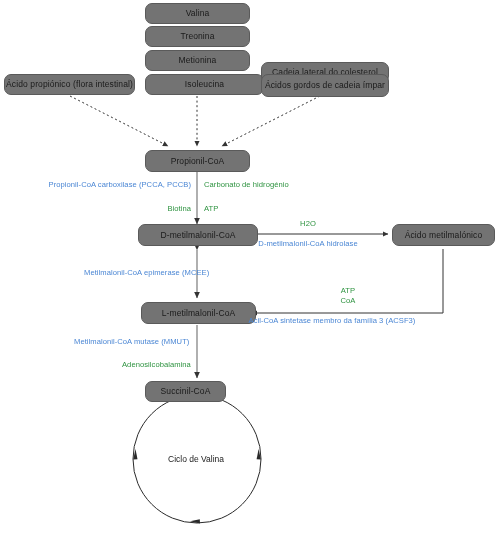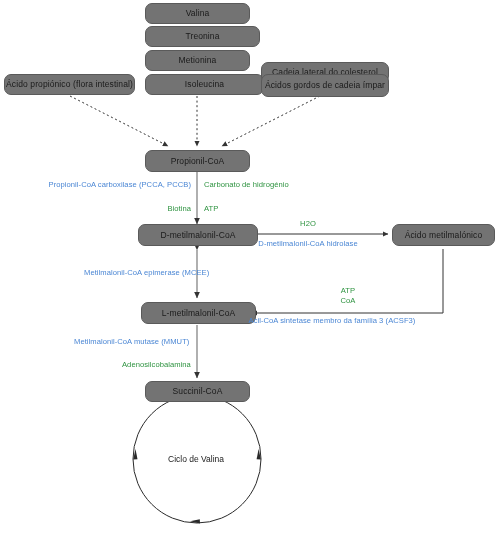--- a/index.html
+++ b/index.html
@@ -108,21 +108,21 @@
       <path d="M135.5,449 L133.2,459.5 L137.5,459.3 z" fill="#2a2a2a" stroke="none"></path>
       <path d="M258.6,449 L260.9,459.5 L256.6,459.3 z" fill="#2a2a2a" stroke="none"></path>
       <path d="M190,521.3 L200,523.6 L199.8,519.3 z" fill="#2a2a2a" stroke="none"></path>
     </g>
   </svg>
 
   <div class="node" style="left:145px; top:3px; width:105px; height:21px;">
     <span>Valina</span>
   </div>
 
-  <div class="node" style="left:145px; top:26px; width:115px; height:21px;justify-content:center;">
+  <div class="node" style="left:145px; top:26px; width:105px; height:21px;justify-content:center;">
     <span>Treonina</span>
   </div>
 
   <div class="node" style="left:145px; top:50px; width:105px; height:21px;">
     <span>Metionina</span>
   </div>
 
   <div class="node" style="left:145px; top:74px; width:119px; height:21px;">
     <span>Isoleucina</span>
   </div>
@@ -148,21 +148,21 @@
   </div>
 
   <div class="node" style="left:392px; top:224px; width:103px; height:22px;">
     <span>Ácido metilmalónico</span>
   </div>
 
   <div class="node" style="left:141px; top:302px; width:115px; height:22px;">
     <span>L-metilmalonil-CoA</span>
   </div>
 
-  <div class="node" style="left:145px; top:381px; width:105px; height:21px;">
+  <div class="node" style="left:145px; top:381px; width:81px; height:21px;">
     <span>Succinil-CoA</span>
   </div>
 
   <div class="cycle-label" style="left:168px; top:454px;">Ciclo de Valina</div>
 
   <div class="lbl enzyme right" style="left:38px; top:181px; width:153px;">Propionil-CoA carboxilase (PCCA, PCCB)</div>
 
   <div class="lbl cofactor" style="left:204px; top:181px;">Carbonato de hidrogénio</div>
 
   <div class="lbl cofactor right" style="left:131px; top:205px; width:60px;">Biotina</div>

